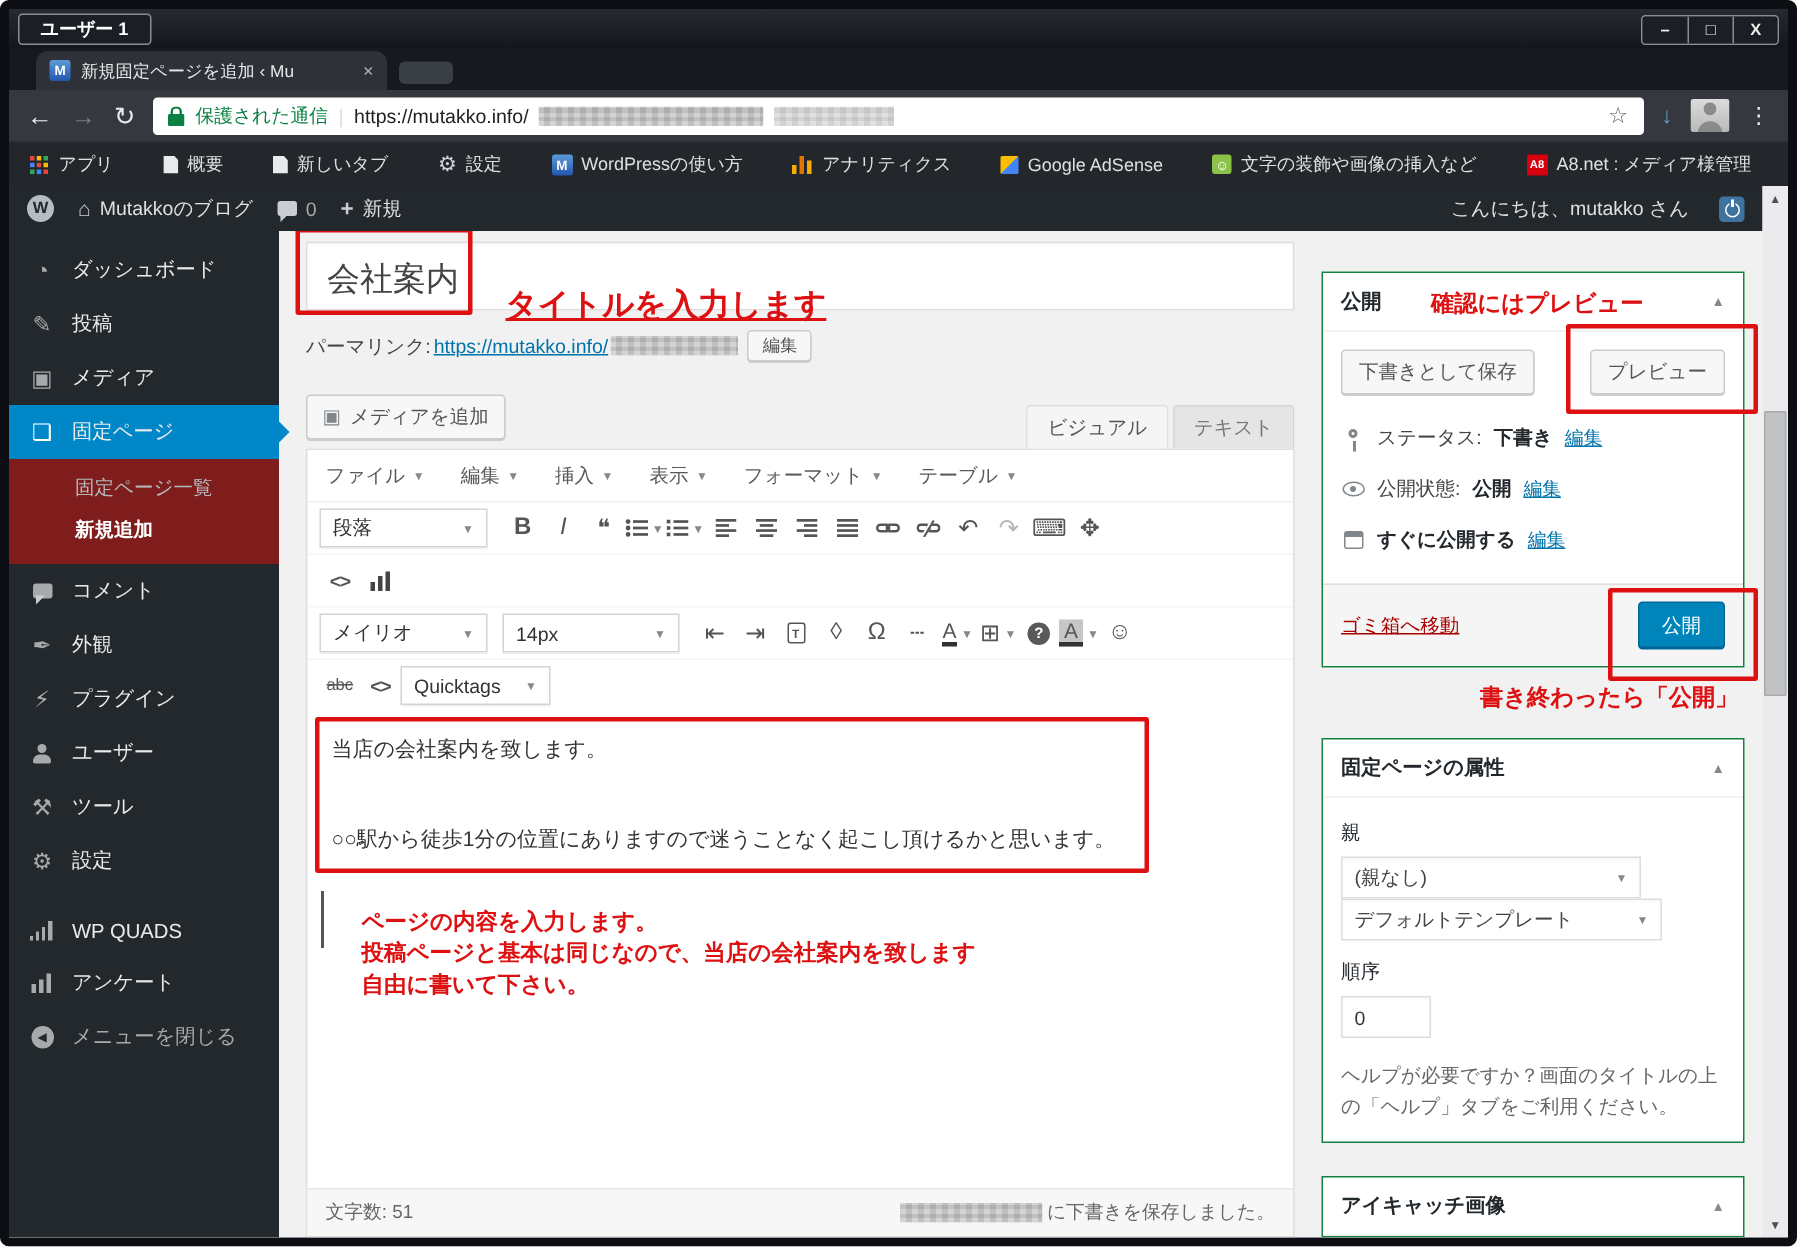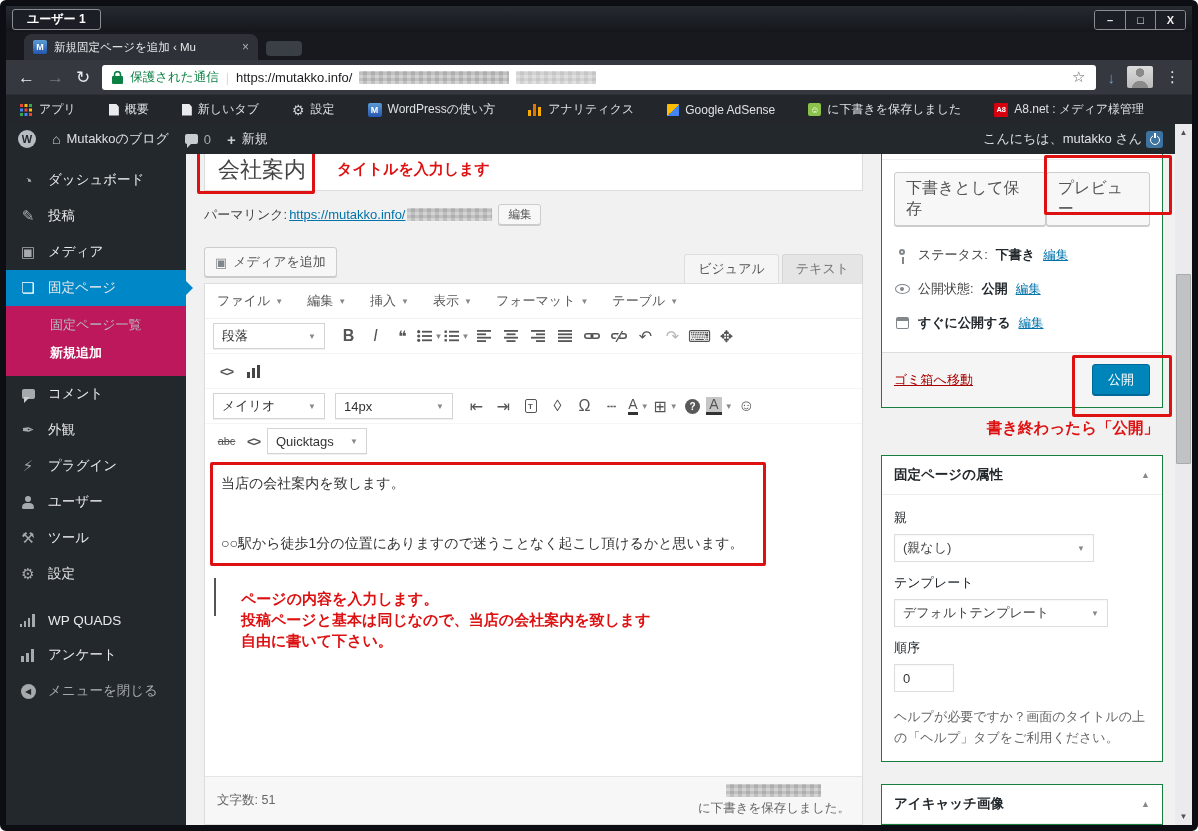--- a/index.html
+++ b/index.html
@@ -82,39 +82,39 @@
               gap:16px; margin-right:17px; }
   .ab-item { display:flex; align-items:center; gap:6px; font-size:13px; color:#dde0e3; }
   .wplogo { width:18px; height:18px; border-radius:50%; background:#b6bcc1; color:#23282d;
             font-size:11px; font-weight:bold; display:flex; align-items:center; justify-content:center; }
   .ab-ic { color:#c8cdd2; font-size:14px; }
   .bubble { width:13px; height:10px; background:#c8cdd2; border-radius:2px; position:relative; }
   .bubble::after { content:''; position:absolute; left:2px; bottom:-4px; border:3px solid rgba(0,0,0,0);
                    border-top-color:#c8cdd2; border-left-color:#c8cdd2; }
   .ab-count { color:#a7aaad; }
   .ab-plus { color:#c8cdd2; font-size:15px; font-weight:bold; }
-  .ab-right { margin-left:auto; display:flex; align-items:center; gap:4px; font-size:13px; color:#dde0e3; }
+  .ab-right { margin-left:auto; display:flex; align-items:center; gap:20px; font-size:13px; color:#dde0e3; }
   .pwr { width:17px; height:17px; background:#3f739f; border-radius:3px; position:relative; }
   .pwr::before { content:''; position:absolute; left:3.5px; top:4px; width:8px; height:8px;
                  border:1.5px solid #fff; border-radius:50%; }
   .pwr::after { content:''; position:absolute; left:7.5px; top:2px; width:2px; height:5px; background:#fff;
                 box-shadow:0 0 0 1px #3f739f; }
 
   .wp-body { display:flex; height:671px; margin-right:17px; background:#f1f1f1; }
 
   
   .sidebar { width:180px; background:#23282d; flex:none; padding-top:8px; z-index:2; }
   .s-item { display:flex; align-items:center; gap:10px; padding:9px 12px; font-size:13.5px;
             color:#e9eaec; position:relative; }
   .s-icon { width:20px; display:flex; justify-content:center; color:#a7aaad; font-size:15px; flex:none; }
   .s-item.active { background:#0087c7; }
   .s-item.active .s-icon { color:#fff; }
   .s-item.active::after { content:''; position:absolute; left:100%; top:50%; margin-top:-7px;
                           border:7px solid rgba(0,0,0,0); border-left-color:#0087c7; }
-  .s-sub { background:#be185d; padding:5px 0 9px; }
+  .s-sub { background:#7f1d1d; padding:5px 0 9px; }
   .s-sub .sub-item { display:block; padding:5px 12px 5px 44px; font-size:13px; color:#b4b9be; }
   .s-sub .sub-item.current { color:#fff; font-weight:bold; }
   .s-gap { height:12px; }
   .bars-s { width:15px; height:13px;
             background:linear-gradient(#a7aaad,#a7aaad) 0 100%/3px 6px no-repeat,
                        linear-gradient(#a7aaad,#a7aaad) 5px 100%/3px 9px no-repeat,
                        linear-gradient(#a7aaad,#a7aaad) 10px 100%/3px 13px no-repeat; }
   .bars-q { width:17px; height:13px;
             background:linear-gradient(#a7aaad,#a7aaad) 0 100%/2px 3px no-repeat,
                        linear-gradient(#a7aaad,#a7aaad) 4px 100%/2px 6px no-repeat,
@@ -132,21 +132,21 @@
   .content { flex:1; display:flex; padding:16px 12px 0 18px; gap:18px; overflow:hidden; min-width:0;align-items:flex-end; }
   .editor-col { flex:1; min-width:0; }
 
   .rbox { position:absolute; border:3px solid #dd1111; border-radius:2px; z-index:6; pointer-events:none; }
   .rnote { color:#dd1111; font-weight:bold; }
 
   .title-wrap { position:relative; margin-top:4px; }
   .title-input { background:#fff; border:1px solid #ddd; padding:9px 13px; font-size:22px; color:#444;
                  height:46px; box-shadow:inset 0 1px 2px rgba(0,0,0,.05); }
   .title-rbox { left:-7px; top:-9px; width:118px; height:58px; }
-  .title-note { position:absolute; left:133px; top:15px; font-size:15px; }
+  .title-note { position:absolute; left:133px; top:28px; font-size:21px;text-decoration:underline; }
 
   .permalink { margin:13px 0 22px; font-size:13px; color:#444; display:flex; align-items:center; gap:2px; }
   .plink { color:#0073aa; text-decoration:underline; }
   .btn-sm { border:1px solid #ccc; background:#f7f7f7; border-radius:3px; padding:2px 9px;
             font-size:11.5px; color:#555; box-shadow:0 1px 0 #ccc; }
 
   .ed-header { display:flex; align-items:flex-end; justify-content:space-between; }
   .btn-media { display:flex; gap:6px; align-items:center; border:1px solid #ccc; background:#f7f7f7;
                border-radius:3px; padding:5px 10px; font-size:13px; color:#555; box-shadow:0 1px 0 #ccc;
                margin-bottom:6px; }
@@ -184,32 +184,32 @@
 
   .ed-content { position:relative; height:318px; padding:14px 16px; font-size:14px; color:#333;
                 line-height:1.7; }
   .ed-content .p1 { margin-bottom:36px; }
   .content-rbox { left:5px; top:4px; width:556px; height:104px; }
   .cursor { position:absolute; left:9px; top:120px; width:2px; height:38px; background:#555; }
   .body-note { position:absolute; left:36px; top:130px; font-size:15px; line-height:21px; }
 
   .ed-status { display:flex; justify-content:space-between; align-items:center; border-top:1px solid #e5e5e5;
                background:#f7f7f7; padding:7px 12px; font-size:12.5px; color:#666; }
-  .status-right { display:flex; align-items:center; gap:3px;flex-direction:column; }
+  .status-right { display:flex; align-items:center; gap:3px; }
 
   
   .side-col { width:282px; flex:none; position:relative; }
   .panel { background:#fff; border:1px solid #15803d; position:relative; }
   .p-head { display:flex; align-items:center; padding:10px 12px; border-bottom:1px solid #eee;
             font-size:13.5px; font-weight:bold; color:#23282d; position:relative; }
   .toggle { margin-left:auto; color:#888; font-size:9px; }
   .pub-note { position:absolute; left:72px; top:10px; font-size:15.5px; white-space:nowrap; }
   .p-body { padding:12px; }
   .pub-btn-row { display:flex; justify-content:space-between; margin-bottom:12px; }
-  .btn { border:1px solid #ccc; background:#f7f7f7; border-radius:3px; padding:5px 11px; font-size:16px;
+  .btn { border:1px solid #ccc; background:#f7f7f7; border-radius:3px; padding:5px 11px; font-size:13px;
          color:#555; box-shadow:0 1px 0 #ccc; }
   .misc-row { display:flex; align-items:center; gap:8px; padding:8px 0; font-size:13px; color:#444; }
   .misc-row strong { color:#23282d; }
   .elink { color:#0073aa; text-decoration:underline; font-size:12.5px; }
   .mic { width:16px; display:flex; justify-content:center; flex:none; }
   .pin { width:6px; height:6px; border:2px solid #82878c; border-radius:50%; position:relative; margin-top:-6px;}
   .pin::after { content:''; position:absolute; top:6px; left:1px; width:2px; height:7px; background:#82878c; }
   .eye { width:15px; height:10px; border:1.5px solid #82878c; border-radius:50%; position:relative; }
   .eye::after { content:''; position:absolute; left:4px; top:2px; width:4px; height:4px; border-radius:50%;
                 background:#82878c; }
@@ -311,21 +311,21 @@
     <div class="bm">
       <span class="bars-an"></span>
       <span>アナリティクス</span>
     </div>
     <div class="bm">
       <span class="adsense"></span>
       <span>Google AdSense</span>
     </div>
     <div class="bm">
       <span class="greenfav">☺</span>
-      <span>に下書きを保存しました</span>
+      <span>文字の装飾や画像の挿入など</span>
     </div>
     <div class="bm">
       <span class="a8fav">A8</span>
       <span>A8.net : メディア様管理</span>
     </div>
     <span class="bm-spacer"></span>
     <span class="bm-chevrons">»</span>
     <span class="bm-div"></span>
     <div class="bm">
       <span class="folder"></span>
@@ -728,21 +728,20 @@
             <div class="p-head">
               <span>固定ページの属性</span>
               <span class="toggle">▲</span>
             </div>
             <div class="p-body">
               <span class="attr-label first">親</span>
               <div class="wsel">
                 <span>(親なし)</span>
                 <span class="caret">▼</span>
               </div>
-              <span class="attr-label">テンプレート</span>
               <div class="wsel wide">
                 <span>デフォルトテンプレート</span>
                 <span class="caret">▼</span>
               </div>
               <span class="attr-label">順序</span>
               <div class="order-input">
                 <span>0</span>
               </div>
               <div class="help-text">ヘルプが必要ですか？画面のタイトルの上の「ヘルプ」タブをご利用ください。</div>
             </div>

